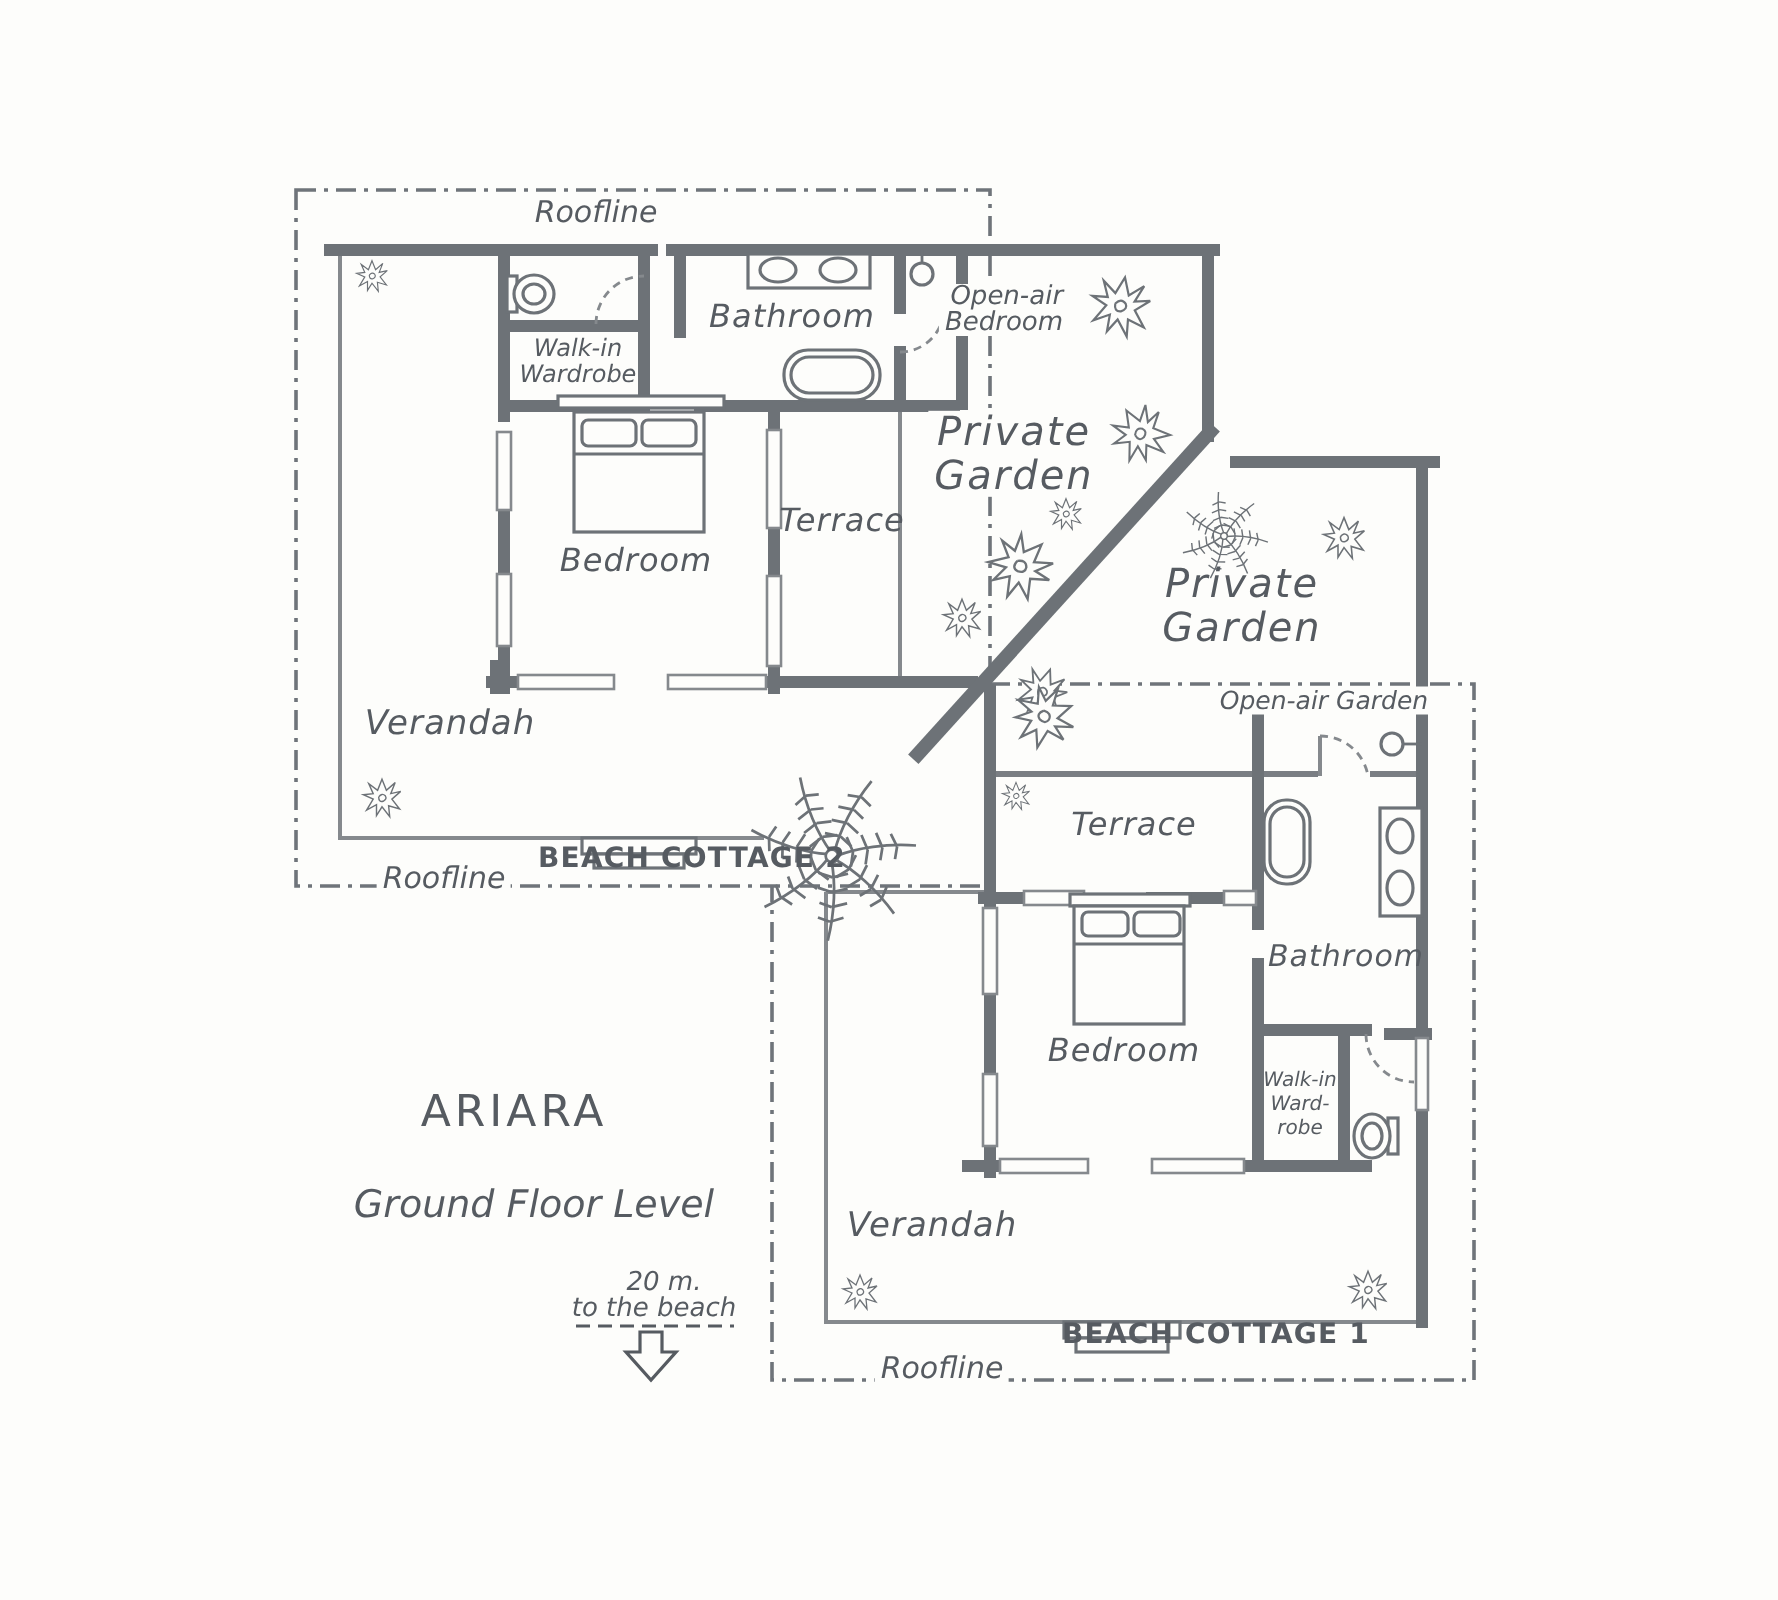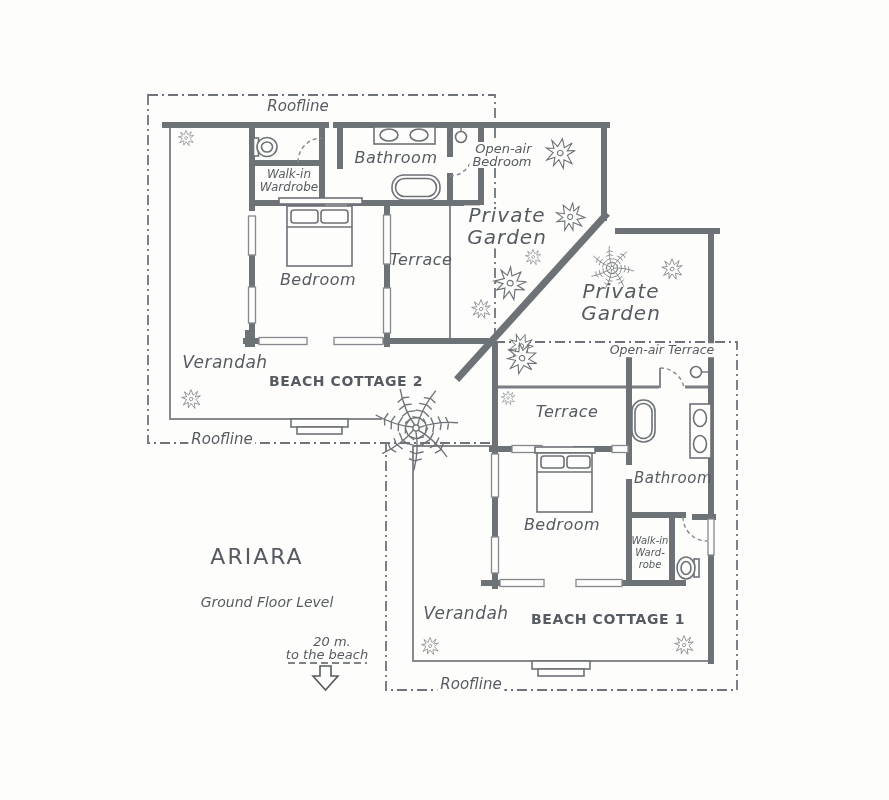--- a/index.html
+++ b/index.html
@@ -21,25 +21,25 @@
 
   .lbl{position:absolute;transform:translate(-50%,-50%);color:#565b61;white-space:nowrap;
        text-align:center;font-style:italic;line-height:1.08;}
   .bg{background:#fdfdfb;padding:0 3px;}
   .room{font-size:16px;letter-spacing:.5px;}
   .room2{font-size:20px;letter-spacing:1px;}
   .small{font-size:13px;line-height:13px;text-align:right;}
   .small2{font-size:12.5px;}
   .tiny{font-size:10px;line-height:12px;}
   .walkin{font-size:12px;line-height:13px;}
-  .cname{font-style:normal;font-weight:bold;font-size:14px;letter-spacing:.6px;}
+  .cname{font-style:normal;font-weight:bold;font-size:14px;letter-spacing:.6px;margin-top:48px;}
   .roofline{font-size:15px;}
   .t-resort{font-style:normal;font-weight:normal;font-size:22px;letter-spacing:2px;}
   .t-sub{font-style:normal;font-weight:bold;font-size:18px;letter-spacing:0;}
-  .t-level{font-size:14px;text-align:center;}
+  .t-level{font-size:19px;text-align:center;}
   .beach{font-size:13px;}
 </style>
 </head>
 <body>
 
 <div id="stage">
 <svg width="889" height="800" viewBox="0 0 889 800">
   <defs>
     <g id="shrub">
       <path d="M0 -17 L4 -7 L12 -14 L8 -4 L17 -6 L9 1 L16 10 L6 7 L7 17 L0 8 L-5 16 L-5 6 L-14 11 L-8 1 L-17 -3 L-8 -4 L-12 -13 L-4 -7 Z"></path>
@@ -226,21 +226,21 @@
   </div>
   <div class="lbl room" style="left:421px;top:260px;">Terrace</div>
   <div class="lbl room" style="left:318px;top:280px;">Bedroom</div>
   <div class="lbl room" style="left:225px;top:362px;font-size:17px;">Verandah</div>
   <div class="lbl cname" style="left:346px;top:382px;">BEACH COTTAGE 2</div>
 
   <div class="lbl room2" style="left:621px;top:303px;">
     <span>Private</span><br>
     <span>Garden</span>
   </div>
-  <div class="lbl small2 bg" style="left:662px;top:350px;">Open-air Terrace</div>
+  <div class="lbl small2 bg" style="left:662px;top:350px;">Open-air Garden</div>
   <div class="lbl room" style="left:567px;top:412px;">Terrace</div>
   <div class="lbl room" style="left:673px;top:478px;font-size:15px;">Bathroom</div>
   <div class="lbl tiny" style="left:650px;top:553px;">
     <span>Walk-in</span><br>
     <span>Ward-</span><br>
     <span>robe</span>
   </div>
   <div class="lbl room" style="left:562px;top:525px;">Bedroom</div>
   <div class="lbl room" style="left:466px;top:613px;font-size:17px;">Verandah</div>
   <div class="lbl cname" style="left:608px;top:620px;">BEACH COTTAGE 1</div>

